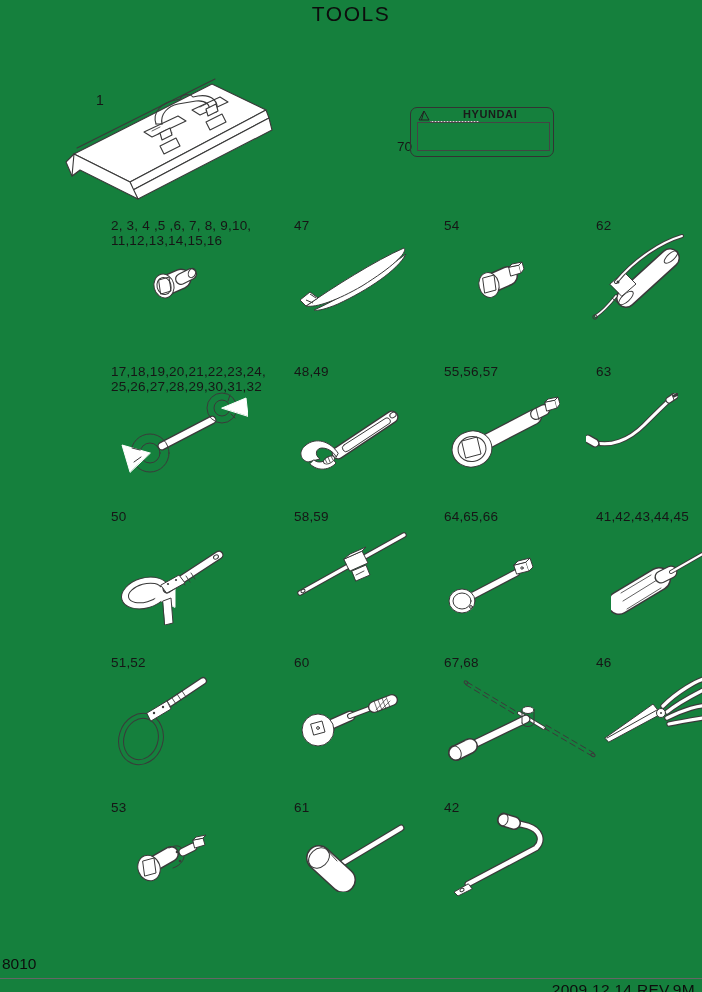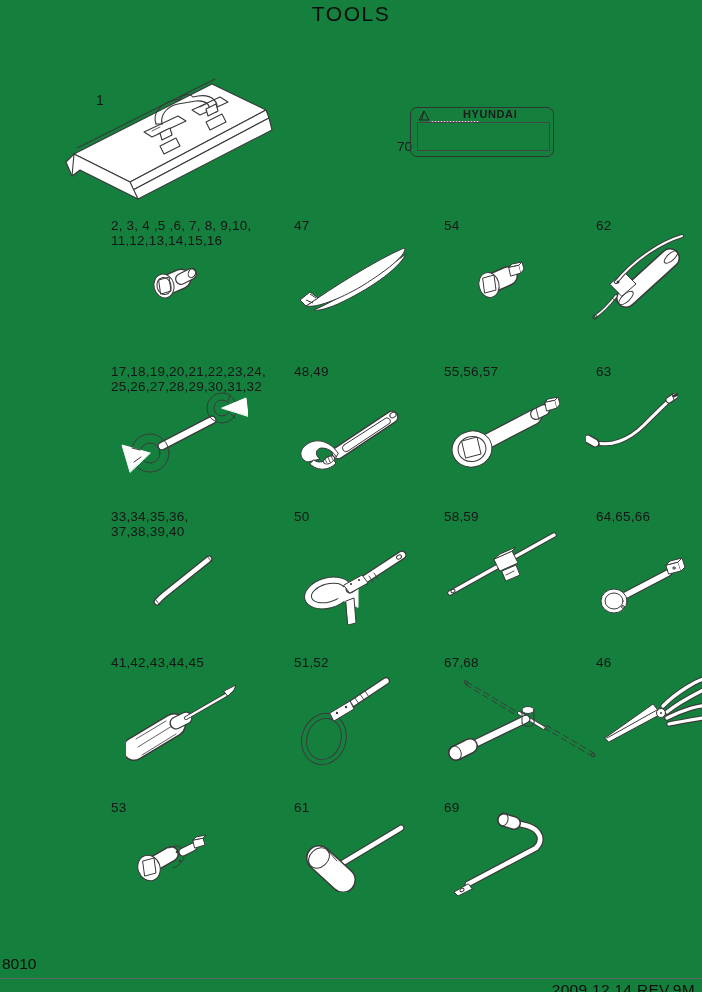--- a/index.html
+++ b/index.html
@@ -176,29 +176,20 @@
           <path d="M2,46 L9,50" stroke="#fff" stroke-width="6.6"></path>
         <path d="M11,46 L14,53" stroke-width="0.9"></path>
         <path d="M83,7 L89,3" stroke-width="7"></path>
           <path d="M83,7 L89,3" stroke="#fff" stroke-width="4.8"></path>
         <path d="M88,3 L92,1" stroke-width="3"></path>
           <path d="M86,1 L88,7" stroke-width="0.9"></path>
       </svg>
     </div>
 
     <div class="cell">
-      <div class="lbl">33,34,35,36,
-37,38,39,40</div>
-      <svg class="art" style="left:42px;top:46px;" width="62" height="52" viewBox="0 0 62 52" stroke="#3a3a3a" fill="none" stroke-width="1" stroke-linecap="round" stroke-linejoin="round">
-        <path d="M56,4 L16,36 Q7,43 4,47" stroke-width="7"></path>
-        <path d="M56,4 L16,36 Q7,43 4,47" stroke="#fff" stroke-width="4.6"></path>
-        <path d="M54,1 L59,7 M2,44 L7,50" stroke-width="0.9"></path>
-      </svg>
-    </div>
-    <div class="cell">
       <div class="lbl">50</div>
       <svg class="art" style="left:4px;top:36px;" width="112" height="80" viewBox="0 0 112 80" stroke="#3a3a3a" fill="none" stroke-width="1" stroke-linecap="round" stroke-linejoin="round">
         <ellipse cx="30" cy="48" rx="24" ry="15" transform="rotate(-16 30 48)" fill="#fff"></ellipse>
         <ellipse cx="30" cy="48" rx="17" ry="9" transform="rotate(-16 30 48)"></ellipse>
         <polygon points="30,48 60,38 60,62" fill="#fff" stroke="#fff"></polygon>
         <path d="M52,44 L104,10" stroke-width="9"></path>
           <path d="M52,44 L104,10" stroke="#fff" stroke-width="6.4"></path>
         <ellipse cx="101" cy="12" rx="2.6" ry="2" transform="rotate(-33 101 12)"></ellipse>
         <path d="M66,34 L70,40 M71,31 L75,37 M76,28 L80,34" stroke-width="0.9"></path>
         <polygon points="46,40 64,30 70,38 52,48" fill="#fff"></polygon>
@@ -251,20 +242,35 @@
       <div class="lbl">51,52</div>
       <svg class="art" style="left:4px;top:18px;" width="96" height="94" viewBox="0 0 96 94" stroke="#3a3a3a" fill="none" stroke-width="1" stroke-linecap="round" stroke-linejoin="round">
         <ellipse cx="26" cy="66" rx="22" ry="26" transform="rotate(18 26 66)"></ellipse>
         <ellipse cx="26" cy="66" rx="17" ry="21" transform="rotate(18 26 66)"></ellipse>
         <path d="M46,36 L88,8" stroke-width="8"></path>
           <path d="M46,36 L88,8" stroke="#fff" stroke-width="5.4"></path>
         <path d="M52,28 L56,34 M57,25 L61,31 M62,21 L66,27 M67,18 L71,24" stroke-width="0.9"></path>
         <polygon points="32,40 52,28 56,36 36,48" fill="#fff"></polygon>
         <circle cx="39" cy="40" r="1.2" fill="#3a3a3a" stroke="none"></circle>
         <circle cx="48" cy="34" r="1.2" fill="#3a3a3a" stroke="none"></circle>
+      </svg>
+    </div>
+    <div class="cell">
+      <div class="lbl">60</div>
+      <svg class="art" style="left:4px;top:36px;" width="102" height="62" viewBox="0 0 102 62" stroke="#3a3a3a" fill="none" stroke-width="1" stroke-linecap="round" stroke-linejoin="round">
+        <path d="M34,33 L52,25" stroke-width="11"></path>
+          <path d="M34,33 L52,25" stroke="#fff" stroke-width="8.4"></path>
+        <path d="M52,25 L76,16" stroke-width="6"></path>
+          <path d="M52,25 L76,16" stroke="#fff" stroke-width="3.8"></path>
+        <path d="M76,16 L94,9" stroke-width="12"></path>
+          <path d="M76,16 L94,9" stroke="#fff" stroke-width="9.4"></path>
+        <path d="M76,10 L80,21 M80,9 L84,19 M84,7 L88,18 M88,6 L92,16 M78,19 L88,8 M82,20 L92,10" stroke-width="0.7"></path>
+        <circle cx="20" cy="39" r="16" fill="#fff"></circle>
+        <polygon points="13,33 24,30 27,41 16,44"></polygon>
+        <circle cx="20" cy="37" r="1.4"></circle>
       </svg>
     </div>
     <div class="cell">
       <div class="lbl">67,68</div>
       <svg class="art" style="left:0px;top:24px;" width="152" height="86" viewBox="0 0 152 86" stroke="#3a3a3a" fill="none" stroke-width="1" stroke-linecap="round" stroke-linejoin="round">
         <path d="M23,3 L75,34" stroke-dasharray="6,4"></path>
         <path d="M21.7,5.7 L72,36" stroke-dasharray="6,4"></path>
         <ellipse cx="22" cy="3.5" rx="2" ry="1.4" transform="rotate(30 22 3.5)"></ellipse>
         <path d="M75,34 L100,49" stroke-width="4"></path>
           <path d="M75,34 L100,49" stroke="#fff" stroke-width="2.2"></path>
@@ -316,21 +322,21 @@
       <svg class="art" style="left:9px;top:18px;" width="108" height="74" viewBox="0 0 108 74" stroke="#3a3a3a" fill="none" stroke-width="1" stroke-linecap="round">
         <path d="M38,46 L98,10" stroke-width="7"></path>
           <path d="M38,46 L98,10" stroke="#fff" stroke-width="4.6"></path>
         <path d="M16,40 L40,62" stroke-width="26"></path>
           <path d="M16,40 L40,62" stroke="#fff" stroke-width="23"></path>
         <ellipse cx="16" cy="40" rx="9" ry="11.5" transform="rotate(48 16 40)"></ellipse>
         <path d="M24,32 L34,43" stroke-width="0.9"></path>
       </svg>
     </div>
     <div class="cell">
-      <div class="lbl">69</div>
+      <div class="lbl">42</div>
       <svg class="art" style="left:2px;top:12px;" width="108" height="88" viewBox="0 0 108 88" stroke="#3a3a3a" fill="none" stroke-width="1" stroke-linecap="round" stroke-linejoin="round">
         <path d="M66,10 L82,14 C94,18 98,28 90,36 L22,72" stroke-width="7"></path>
         <path d="M66,10 L82,14 C94,18 98,28 90,36 L22,72" stroke="#fff" stroke-width="4.6"></path>
         <path d="M58,8 L68,11" stroke-width="14"></path>
           <path d="M58,8 L68,11" stroke="#fff" stroke-width="11"></path>
         <ellipse cx="57" cy="7.5" rx="5" ry="6.5" transform="rotate(16 57 7.5)"></ellipse>
         <polygon points="22,72 8,80 12,84 26,77" fill="#fff"></polygon>
         <ellipse cx="16" cy="78" rx="2.2" ry="1.5" transform="rotate(-28 16 78)"></ellipse>
       </svg>
     </div>

